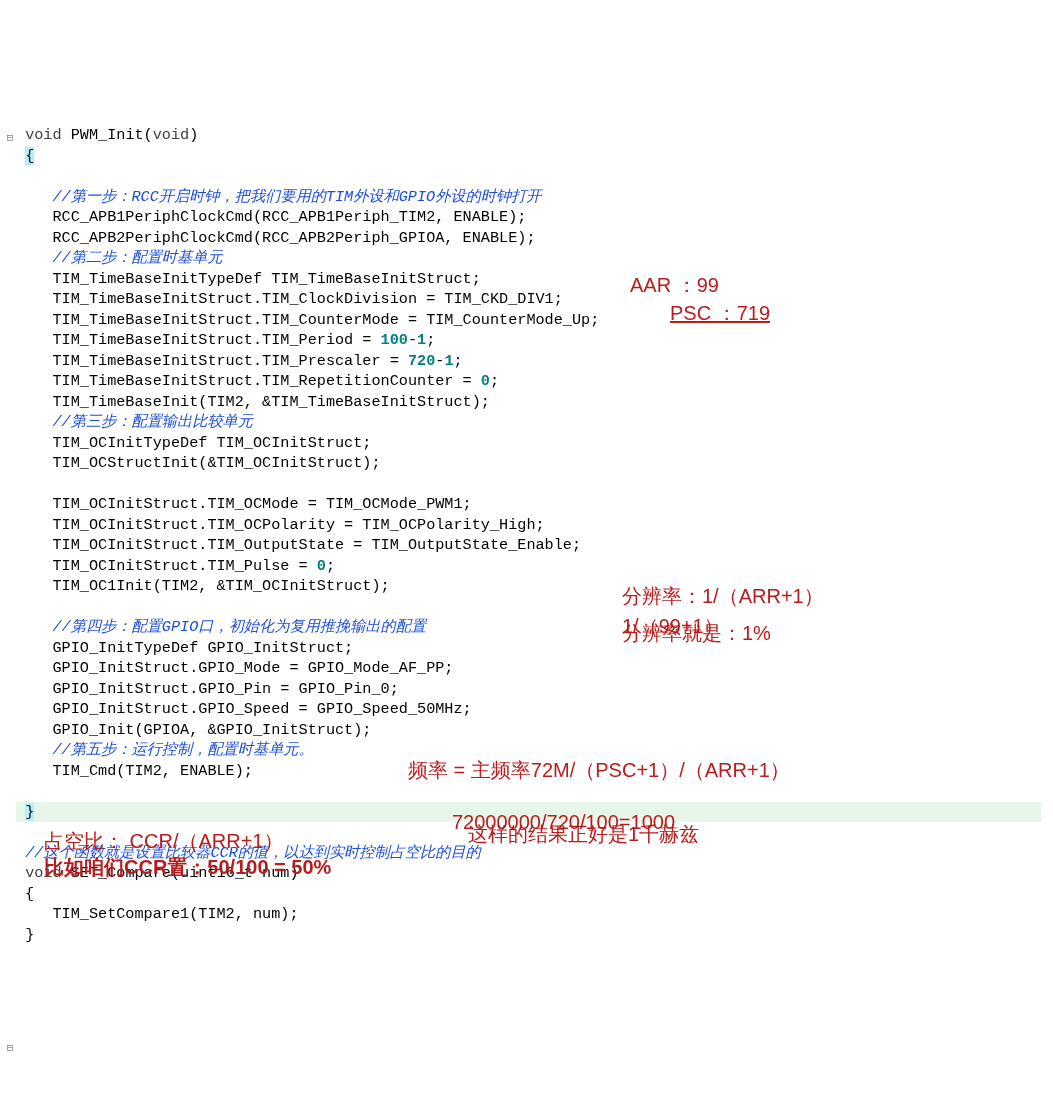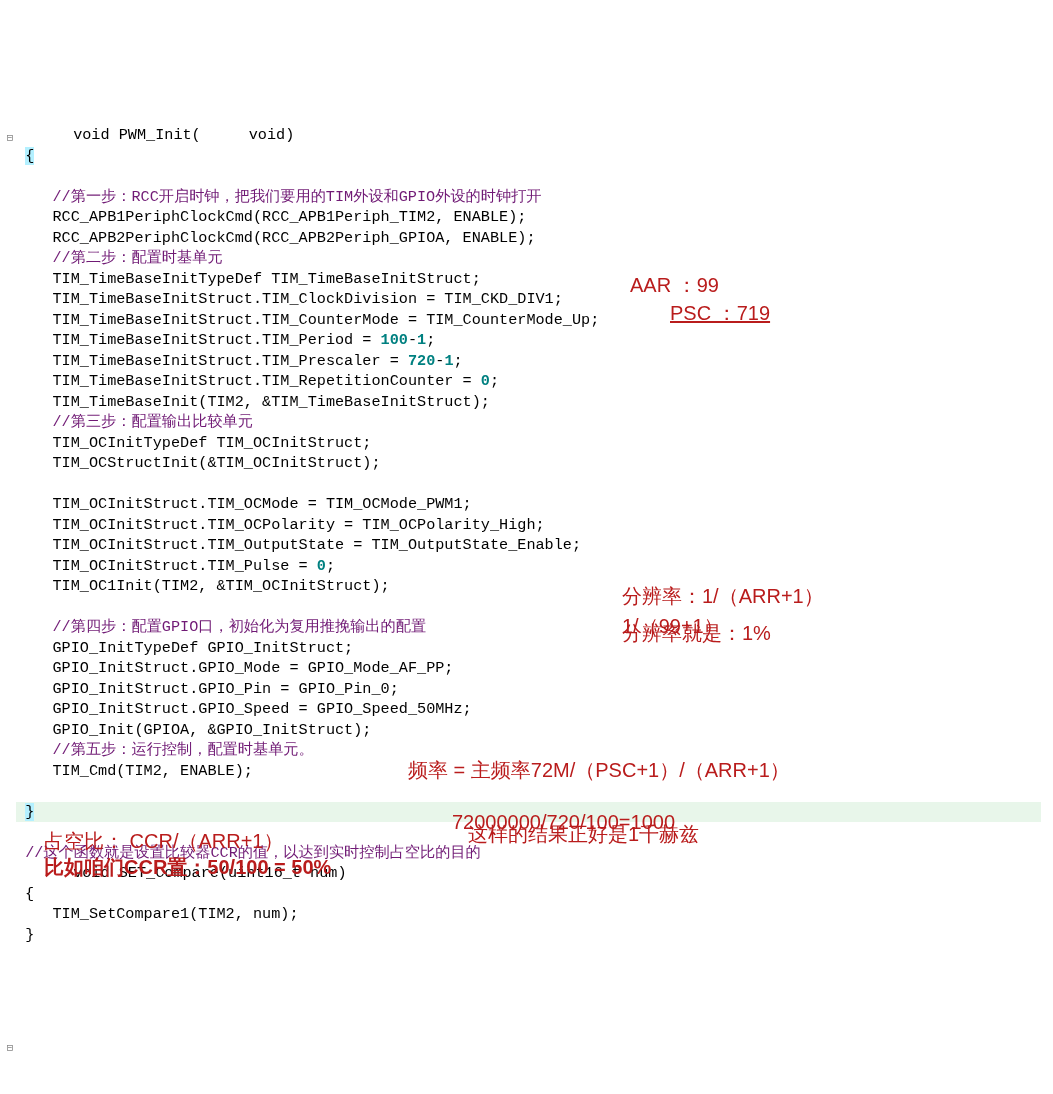--- a/index.html
+++ b/index.html
@@ -9,22 +9,22 @@
     font-size: 15.2px;
     line-height: 20.5px;
     background: #fff;
     color: #000;
     white-space: pre;
     width: 1053px;
     box-sizing: border-box;
     position: relative;
   }
   .hl-green { background: #e8f6ea; display:inline-block; width: calc(100% - 12px); }
-  .kw { color: #000000; margin-left: 48px; }
-  .cm { color: #701a75; }
+  .kw { color: #404040; }
+  .cm { color: #1d4ed8; font-style: italic; }
   .num { color: #008080; font-weight: bold; }
   .annot { position: absolute; color: #b91c1c; font-family: "Microsoft YaHei","SimHei",sans-serif; font-size: 20px; line-height: 26px; white-space: nowrap; }
   .fold { position:absolute; left:0; font-family: "DejaVu Sans Mono",monospace; font-size:11px; color:#888; width:12px; text-align:center; }
   .code { padding-left: 12px; position: relative; }
   .cyanbg { background:#b3f0ff; }
 </style>
 </head>
 <body>
 
 

